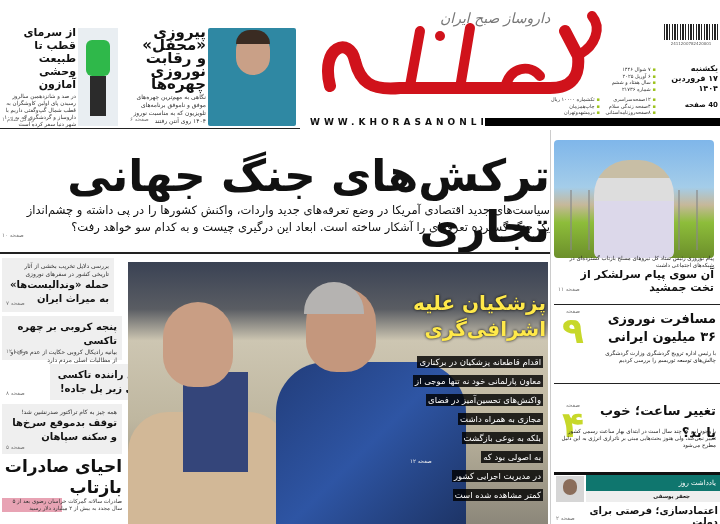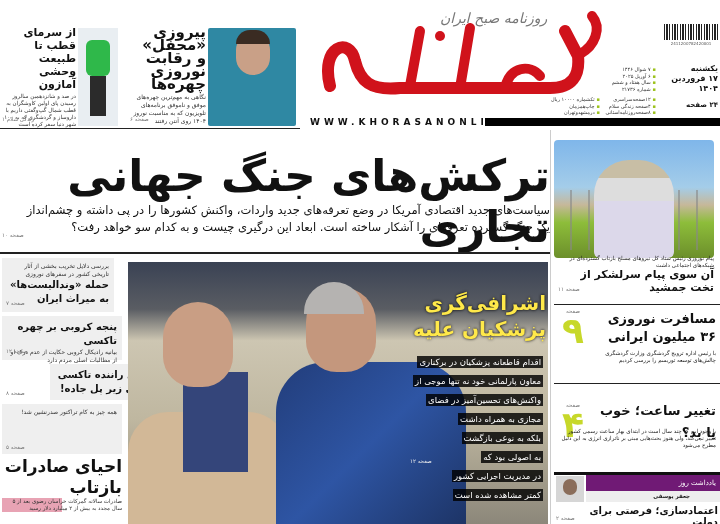--- a/index.html
+++ b/index.html
@@ -51,34 +51,34 @@
   .suit-left { left: 0; top: 150px; width: 160px; height: 112px; background: #d2b897; border-radius: 40px 40px 0 0; }
   .head-left { left: 35px; top: 40px; width: 70px; height: 85px; background: #c99e84; border-radius: 40px 40px 35px 35px; }
   .shirt-left { left: 55px; top: 110px; width: 65px; height: 100px; background: #34457a; }
   .jacket-right { left: 148px; top: 100px; width: 190px; height: 162px; background: linear-gradient(135deg,#223d7a,#2e55a4,#1d3466); border-radius: 50px 50px 0 0; }
   .head-right { left: 178px; top: 25px; width: 70px; height: 85px; background: #c4977d; border-radius: 40px 40px 35px 35px; }
   .hair-right { left: 176px; top: 20px; width: 60px; height: 32px; background: #b5b3b1; border-radius: 30px 30px 0 0; }
   .ph-overlay-title { left: 270px; top: 28px; width: 148px; font-size: 20px; font-weight: bold; line-height: 26px; color: #ffe94a; text-align: right; text-shadow: 0 0 3px #000; }
   .ph-lines { left: 265px; top: 88px; width: 150px; text-align: right; }
   .ph-lines span { display: inline-block; background: rgba(0,0,0,0.82); color: #fff; font-size: 8.5px; line-height: 12px; padding: 0 2px; margin-bottom: 1px; white-space: nowrap; }
 
-  .editorial-band { left: 586px; top: 475px; width: 134px; height: 16px; background: #701a75; color: #fff; font-size: 7px; line-height: 16px; text-align: right; padding-right: 4px; }
+  .editorial-band { left: 586px; top: 475px; width: 134px; height: 16px; background: #0f766e; color: #fff; font-size: 7px; line-height: 16px; text-align: right; padding-right: 4px; }
   .editorial-top { left: 554px; top: 472px; width: 166px; height: 3px; background: #111; }
 </style>
 </head>
 <body>
 
 <div class="abs barcode"></div>
 <div class="abs barcode-num">2411200782420001</div>
 <div class="abs date-box">
   <div>یکشنبه</div>
   <div>۱۷ فروردین</div>
   <div>۱۴۰۴</div>
 </div>
-<div class="abs pages">۲۴ صفحه</div>
+<div class="abs pages">40 صفحه</div>
 
 <ul class="abs info-col" style="left:598px; top:66px; width:58px;">
   <li>۷ شوال ۱۴۴۶</li>
   <li>۶ آوریل ۲۰۲۵</li>
   <li>سال هفتاد و ششم</li>
   <li>شماره ۲۱۷۳۶</li>
 </ul>
 <ul class="abs info-col" style="left:598px; top:96px; width:58px;">
   <li>۱۲صفحه‌سراسری</li>
   <li>۴صفحه زندگی سلام</li>
@@ -93,21 +93,21 @@
 <div class="abs logo">
   <svg width="300" height="112" viewBox="0 0 300 112" aria-hidden="true">
     <path d="M20 80 C10 40,40 30,45 55 C50 75,60 85,90 82 L240 82 C262 82,270 70,268 50 L255 25" stroke="#d0121b" stroke-width="12" fill="none" stroke-linecap="round"></path>
     <path d="M100 80 L110 25" stroke="#d0121b" stroke-width="10" stroke-linecap="round"></path>
     <path d="M150 82 L160 22" stroke="#d0121b" stroke-width="10" stroke-linecap="round"></path>
     <path d="M195 82 C200 60,220 58,230 70" stroke="#d0121b" stroke-width="10" fill="none" stroke-linecap="round"></path>
     <path d="M270 48 C285 40,292 22,282 10" stroke="#d0121b" stroke-width="10" fill="none" stroke-linecap="round"></path>
     <circle cx="130" cy="30" r="5" fill="#d0121b"></circle>
   </svg>
 </div>
-<div class="abs tagline">روزنامه صبح ایران</div>
+<div class="abs tagline">داروساز صبح ایران</div>
 <div class="abs url">WWW.KHORASANONLIN.IR</div>
 <div class="abs url-bar"></div>
 
 <div class="abs" style="left:208px; top:28px; width:88px; height:98px; background:#2f88a3; border-radius:2px;">
   <div class="abs" style="left:28px; top:5px; width:34px; height:42px; background:#c9a087; border-radius:18px;"></div>
   <div class="abs" style="left:28px; top:2px; width:34px; height:14px; background:#3a2b22; border-radius:17px 17px 0 0;"></div>
 </div>
 <div class="abs" style="left:130px; top:26px; width:76px;">
   <div class="teaser-title" style="font-size:15px; line-height:13px;">پیروزی «محفل» و رقابت نوروزی چهره‌ها</div>
   <div class="teaser-body" style="margin-top:2px;">نگاهی به مهم‌ترین چهره‌های موفق و ناموفق برنامه‌های تلویزیون که به مناسبت نوروز ۱۴۰۴ روی آنتن رفتند</div>
@@ -176,39 +176,40 @@
 </div>
 <div class="abs page-ref" style="left:6px; top:348px;">صفحه ۱۲</div>
 
 <div class="abs lbox" style="left:2px; top:364px; width:120px; height:36px;margin-left:48px;">
   <div class="ttl">راز قتل راننده تاکسی اینترنتی زیر پل جاده!</div>
 </div>
 <div class="abs page-ref" style="left:6px; top:390px;">صفحه ۸</div>
 
 <div class="abs lbox" style="left:2px; top:404px; width:120px; height:50px;">
   <div class="pre">همه چیز به کام تراکتور صدرنشین شد!</div>
+  <div class="ttl">توقف بدموقع سرخ‌ها و سکنه سپاهان</div>
 </div>
 <div class="abs page-ref" style="left:6px; top:444px;">صفحه ۵</div>
 
 <div class="abs" style="left:2px; top:456px; width:120px;">
   <div class="teaser-title" style="font-size:17px; line-height:21px;">احیای صادرات بازتاب</div>
   <div class="teaser-body" style="font-size:5.5px; line-height:7px; background:linear-gradient(90deg,#e8a3b4 0 50%,transparent 50%);">صادرات سالانه گمرکات خراسان رضوی بعد از ۵ سال مجدد به بیش از ۲ میلیارد دلار رسید</div>
 </div>
 
 <div class="abs main-photo">
   <div class="abs suit-left"></div>
   <div class="abs shirt-left"></div>
   <div class="abs head-left"></div>
   <div class="abs jacket-right"></div>
   <div class="abs head-right"></div>
   <div class="abs hair-right"></div>
 
   <div class="abs ph-overlay-title">
+    <div>پزشکیان علیه</div>
     <div>اشرافی‌گری</div>
-    <div>پزشکیان علیه</div>
   </div>
   <div class="abs ph-lines">
     <span>اقدام قاطعانه پزشکیان در برکناری</span><br>
     <span>معاون پارلمانی خود نه تنها موجی از</span><br>
     <span>واکنش‌های تحسین‌آمیز در فضای</span><br>
     <span>مجازی به همراه داشت</span><br>
     <span>بلکه به نوعی بازگشت</span><br>
     <span>به اصولی بود که</span><br>
     <span>در مدیریت اجرایی کشور</span><br>
     <span>کمتر مشاهده شده است</span>

